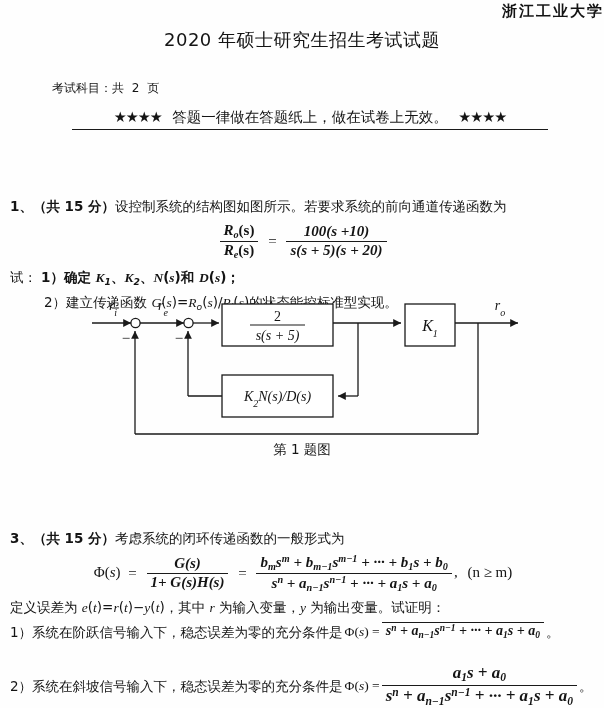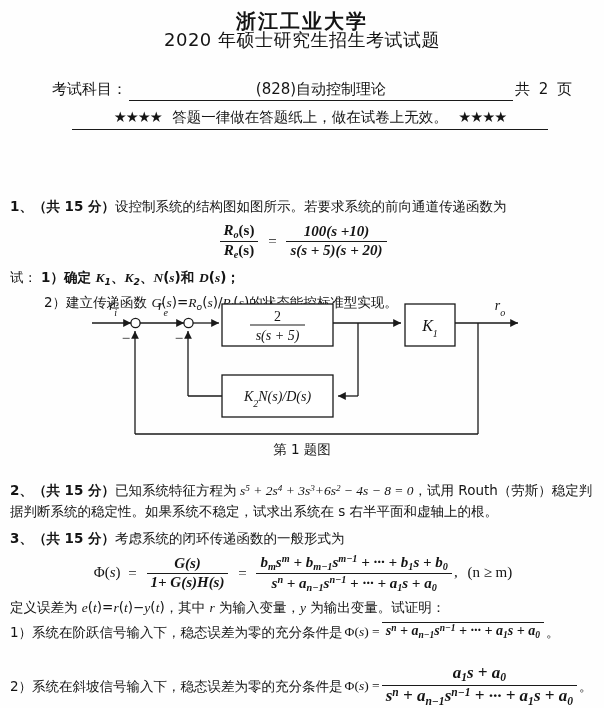--- a/index.html
+++ b/index.html
@@ -21,43 +21,43 @@
     background: #fefefe;
   }
   .mi { font-family: "Liberation Serif", "DejaVu Serif", serif; font-style: italic; }
   .mn { font-family: "Liberation Serif", "DejaVu Serif", serif; font-style: normal; }
   sub { font-size: 0.68em; vertical-align: -0.3em; font-style: italic; }
   sup { font-size: 0.68em; vertical-align: 0.45em; font-style: italic; }
 
   
   .univ {
     position: absolute;
-    top: 8px; left: 0; right: 0;
-    text-align: center;
+    top: 2px; left: 0; right: 0;
+    text-align: right;
     font-family: "DejaVu Sans", "Liberation Sans", sans-serif;
     font-weight: bold;
-    font-size: 20px;
+    font-size: 15px;
     letter-spacing: 2px;
   }
   .exam-year {
     position: absolute;
     top: 28px; left: 0; right: 0;
     text-align: center;
     font-family: "DejaVu Sans", "Liberation Sans", sans-serif;
     font-size: 18px;
     letter-spacing: 0.5px;
   }
   .subject-row {
     position: absolute;
     top: 80px; left: 52px; right: 30px;
     height: 24px;
     display: flex;
     align-items: baseline;
     font-family: "DejaVu Sans", "Liberation Sans", sans-serif;
-    font-size: 15px;
+    font-size: 12px;
   }
   .subject-label { white-space: nowrap; }
   .subject-value {
     flex: 1;
     text-align: center;
     border-bottom: 1.4px solid #1a1a1a;
     padding-bottom: 1px;
     margin: 0 2px 0 2px;
     white-space: nowrap;
   }
@@ -117,21 +117,20 @@
 </head>
 <body>
 
 <div class="page">
 
   <div class="univ">浙江工业大学</div>
   <div class="exam-year">2020 年硕士研究生招生考试试题</div>
 
   <div class="subject-row">
     <span class="subject-label">考试科目：</span>
-    <span class="subject-value">(828)自动控制理论</span>
     <span class="pages-label">共 2 页</span>
   </div>
 
   <div class="notice-row">
     <span class="stars">★★★★</span>
     <span style="padding:0 6px">答题一律做在答题纸上，做在试卷上无效。</span>
     <span class="stars">★★★★</span>
   </div>
 
   <div class="q-block" style="top:196px;">
@@ -207,25 +206,20 @@
       <text x="163" y="14" text-anchor="middle" font-family="Liberation Serif, serif" font-size="14" font-style="italic" fill="#141414" id="t-re"><tspan>r</tspan><tspan baseline-shift="sub" font-size="10">e</tspan></text>
       <text x="500" y="14" text-anchor="middle" font-family="Liberation Serif, serif" font-size="14" font-style="italic" fill="#141414" id="t-ro"><tspan>r</tspan><tspan baseline-shift="sub" font-size="10">o</tspan></text>
 
       <text x="126" y="47" text-anchor="middle" font-family="Liberation Serif, serif" font-size="15" fill="#141414" id="t-m1"><tspan>−</tspan></text>
       <text x="179" y="47" text-anchor="middle" font-family="Liberation Serif, serif" font-size="15" fill="#141414" id="t-m2"><tspan>−</tspan></text>
     </svg>
   </div>
 
   <div class="caption">第 1 题图</div>
 
-  <div class="q-block" style="top:478px;">
-    <div class="q-line">
-      <span class="q-num">2、</span><span class="q-num">（共 15 分）</span><span>已知系统特征方程为</span><span class="mi">&nbsp;s<sup>5</sup> + 2s<sup>4</sup> + 3s<sup>3</sup>+6s<sup>2</sup> − 4s − 8 = 0</span><span>，试用 Routh（劳斯）稳定判据判断系统的稳定性。如果系统不稳定，试求出系统在 s 右半平面和虚轴上的根。</span>
-    </div>
-  </div>
 
   <div class="q-block" style="top:528px;">
     <div class="q-line">
       <span class="q-num">3、</span><span class="q-num">（共 15 分）</span><span>考虑系统的闭环传递函数的一般形式为</span>
     </div>
 
     <div class="centered-eq" style="margin-top:5px;">
       <span class="mn" style="font-style:normal;">Φ(<span class="mi">s</span>)</span>
       <span class="eqop">=</span>
       <span class="frac">

